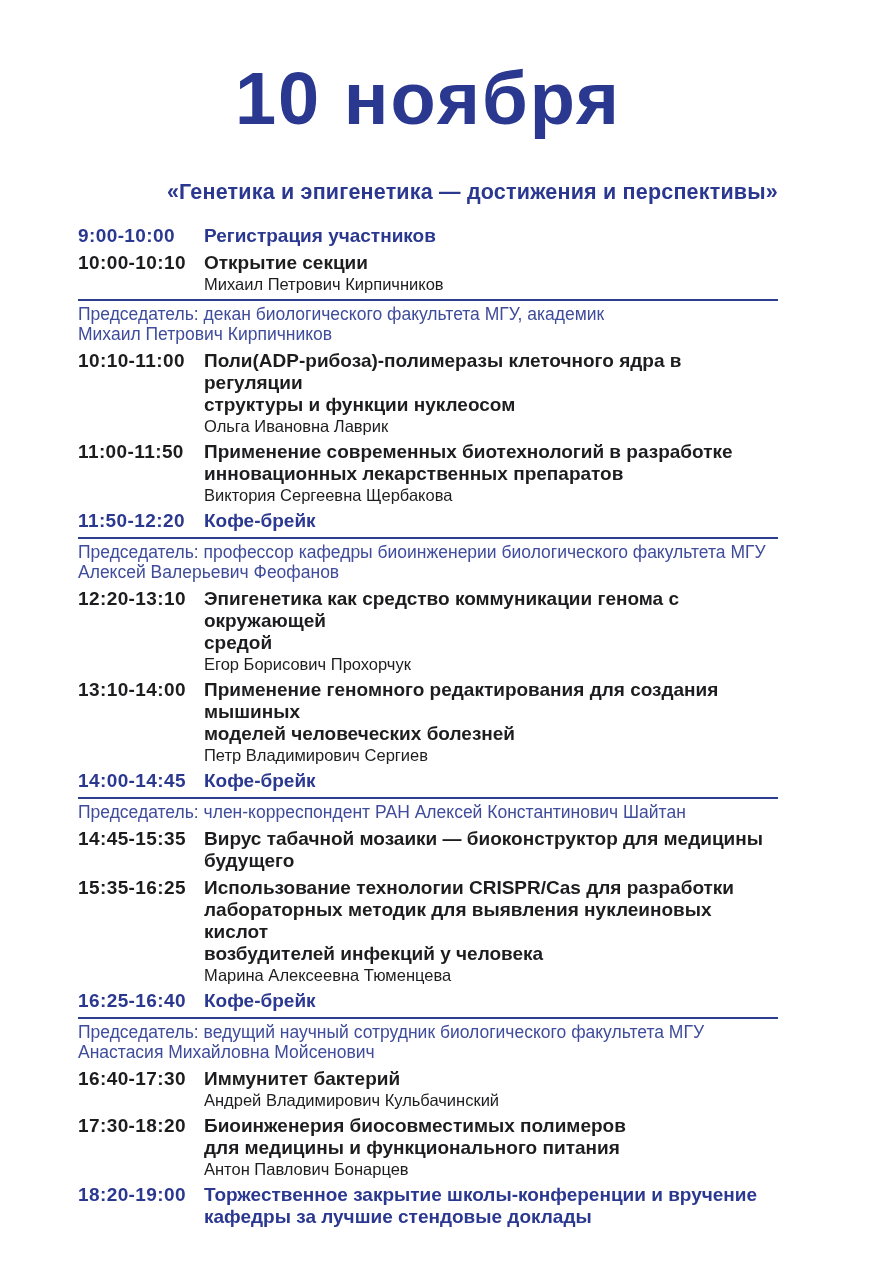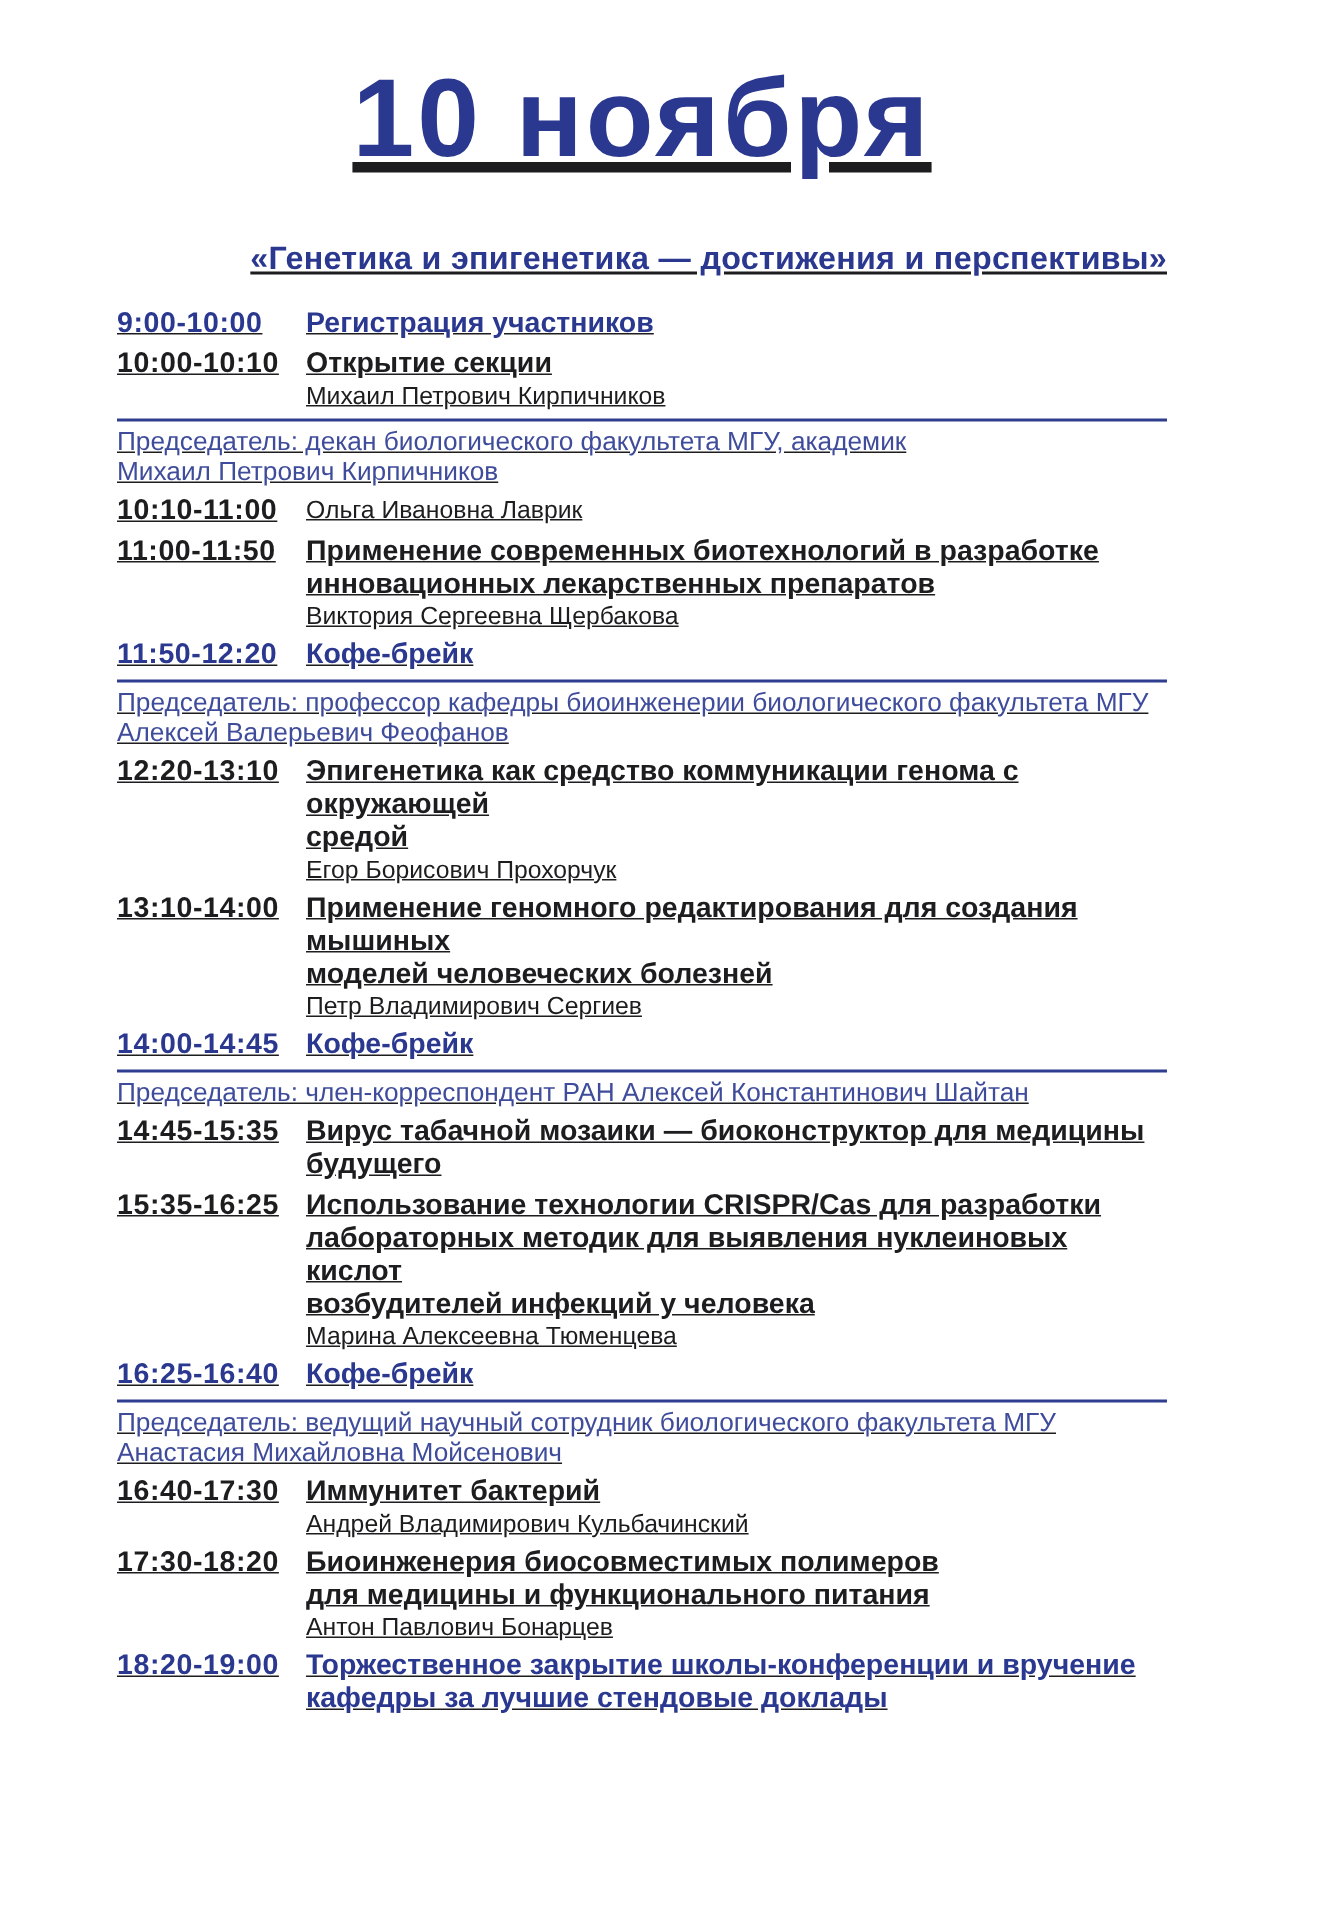--- a/index.html
+++ b/index.html
@@ -9,21 +9,21 @@
     --rule:#2E3D8E;
     --bg:#FFFFFF;
   }
   html,body{margin:0;padding:0;}
   body{
     width:886px;height:1280px;background:var(--bg);
     font-family:"Liberation Sans","DejaVu Sans",sans-serif;
     color:var(--ink);
     overflow:hidden;
   }
-  .page{box-sizing:border-box;width:828px;padding:16px 50px 0 78px;text-decoration:underline;}
+  .page{box-sizing:border-box;width:828px;padding:36px 50px 0 78px;}
   .doc-title{
     text-align:center;color:var(--navy);font-weight:bold;
     font-size:74px;line-height:1.05;letter-spacing:2px;
     margin:24px 0 0 0;
   }
   .doc-subtitle{
     text-align:right;color:var(--navy);font-weight:bold;
     font-size:21.5px;letter-spacing:.2px;
     margin-top:42px;margin-bottom:20px;
   }
@@ -68,20 +68,22 @@
         <div class="cell">
           <div class="etitle">Открытие секции</div>
           <div class="speaker">Михаил Петрович Кирпичников</div>
         </div>
       </div>
       <div class="chair-block">Председатель: декан биологического факультета МГУ, академик
 Михаил Петрович Кирпичников</div>
       <div class="row">
         <div class="time">10:10-11:00</div>
         <div class="cell">
+          <div class="etitle">Поли(ADP-рибоза)-полимеразы клеточного ядра в регуляции
+структуры и функции нуклеосом</div>
           <div class="speaker">Ольга Ивановна Лаврик</div>
         </div>
       </div>
       <div class="row">
         <div class="time">11:00-11:50</div>
         <div class="cell">
           <div class="etitle">Применение современных биотехнологий в разработке
 инновационных лекарственных препаратов</div>
           <div class="speaker">Виктория Сергеевна Щербакова</div>
         </div>

